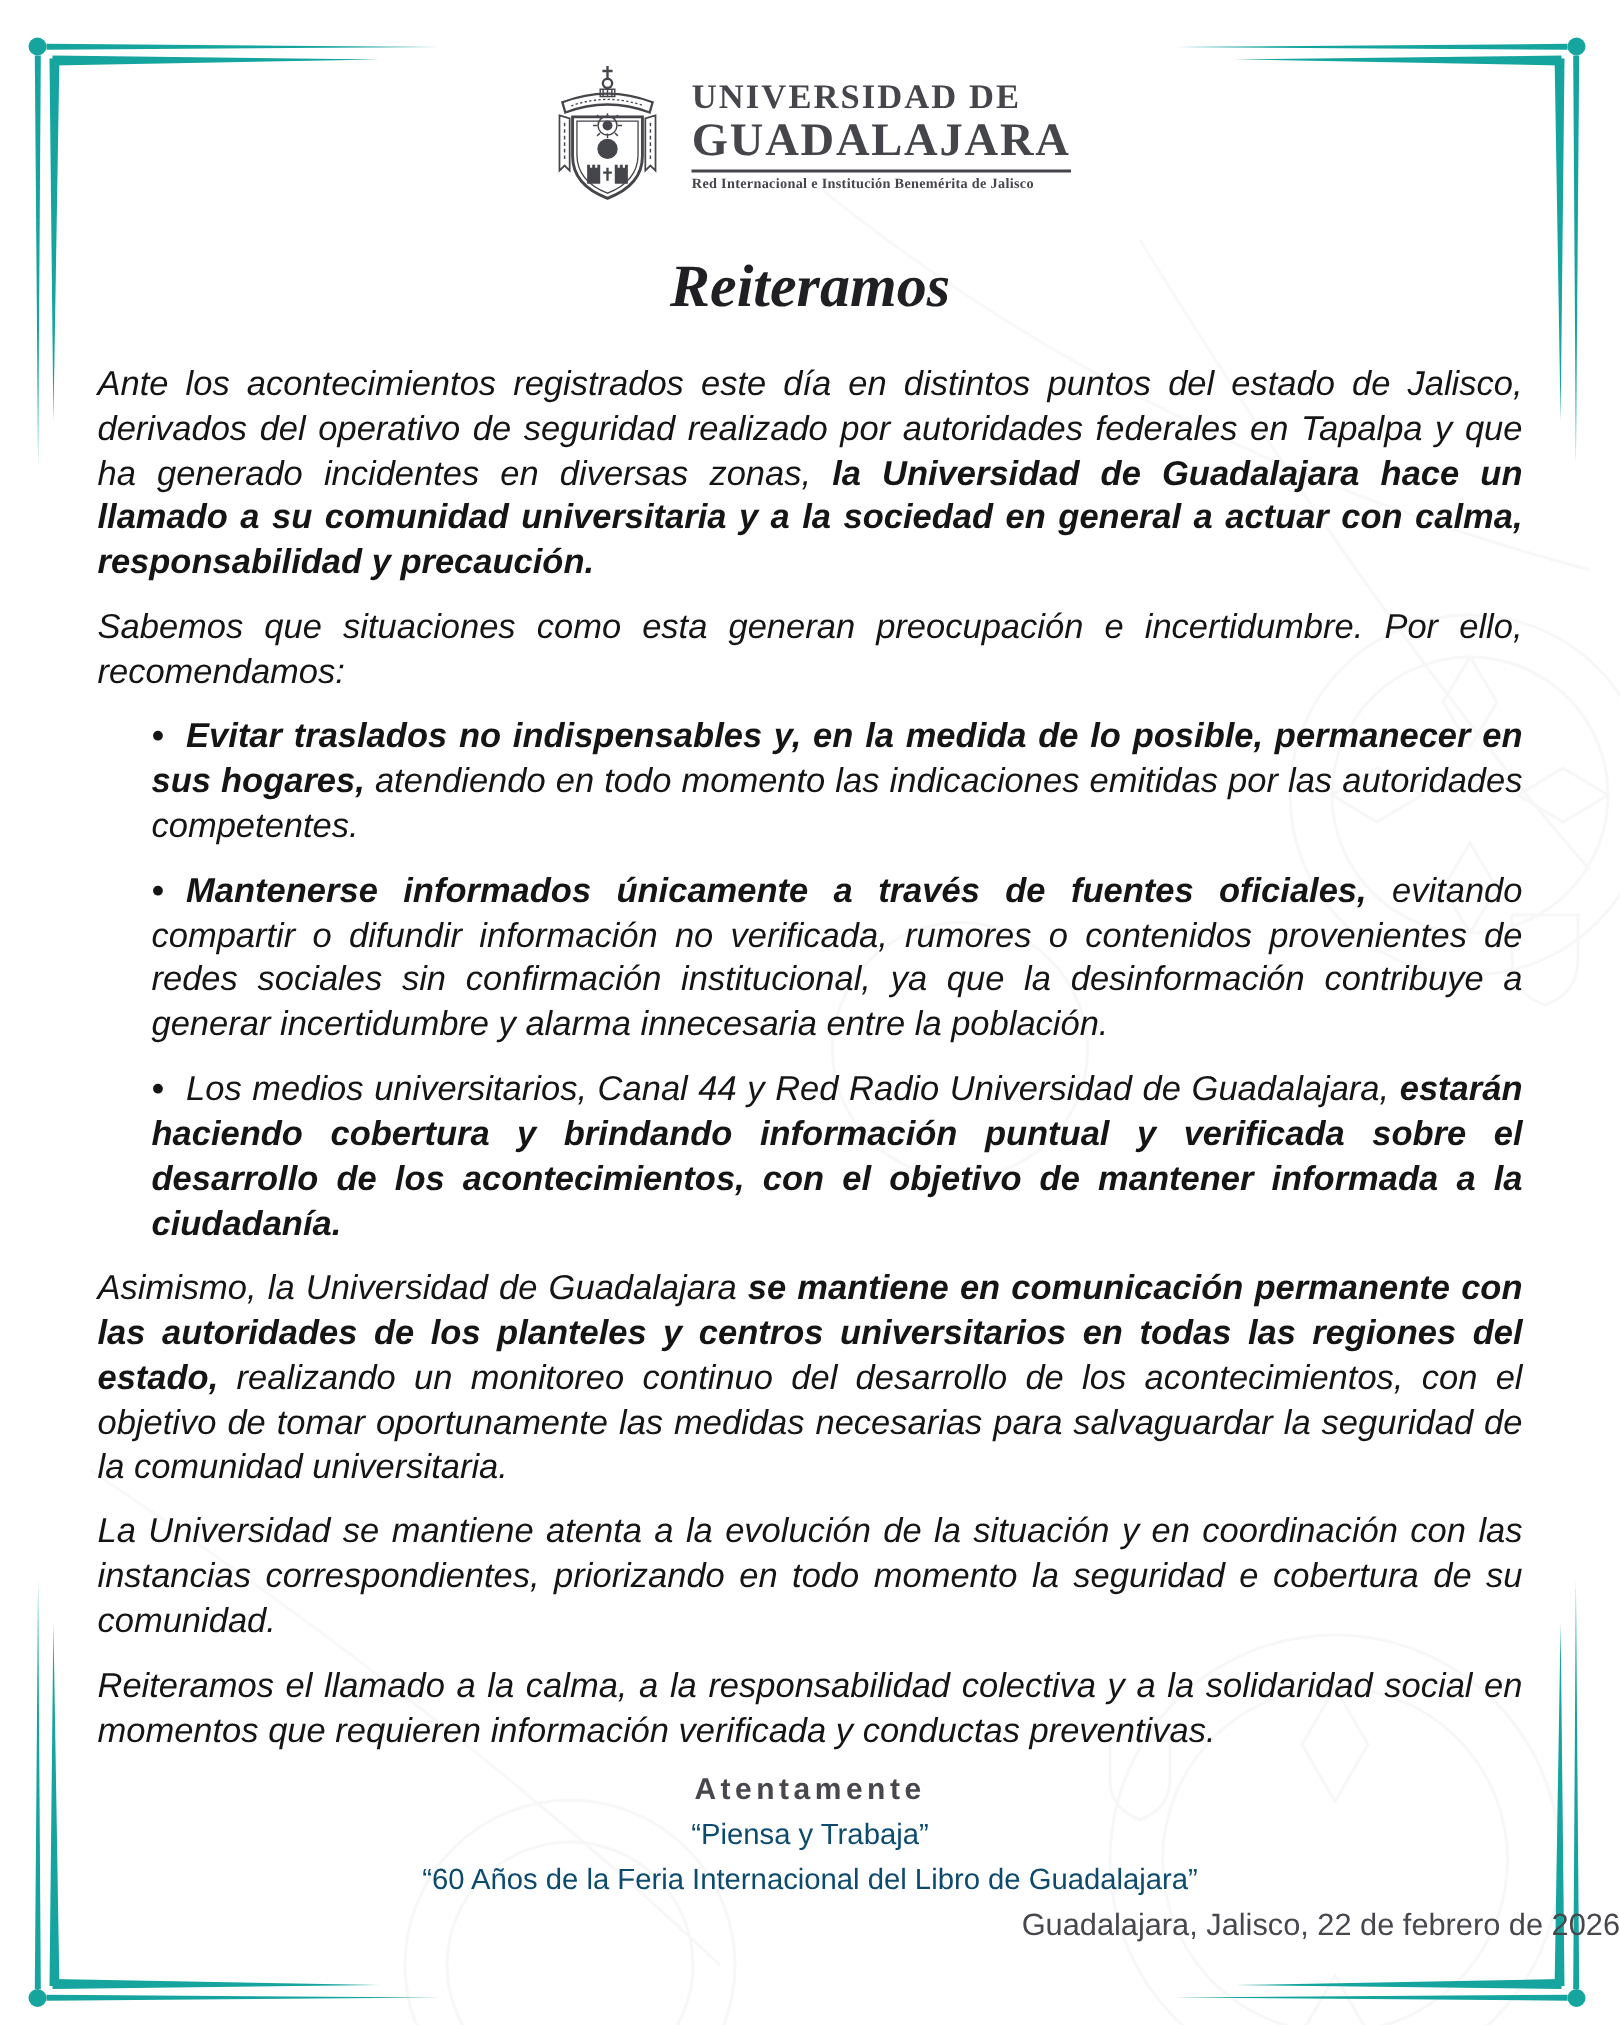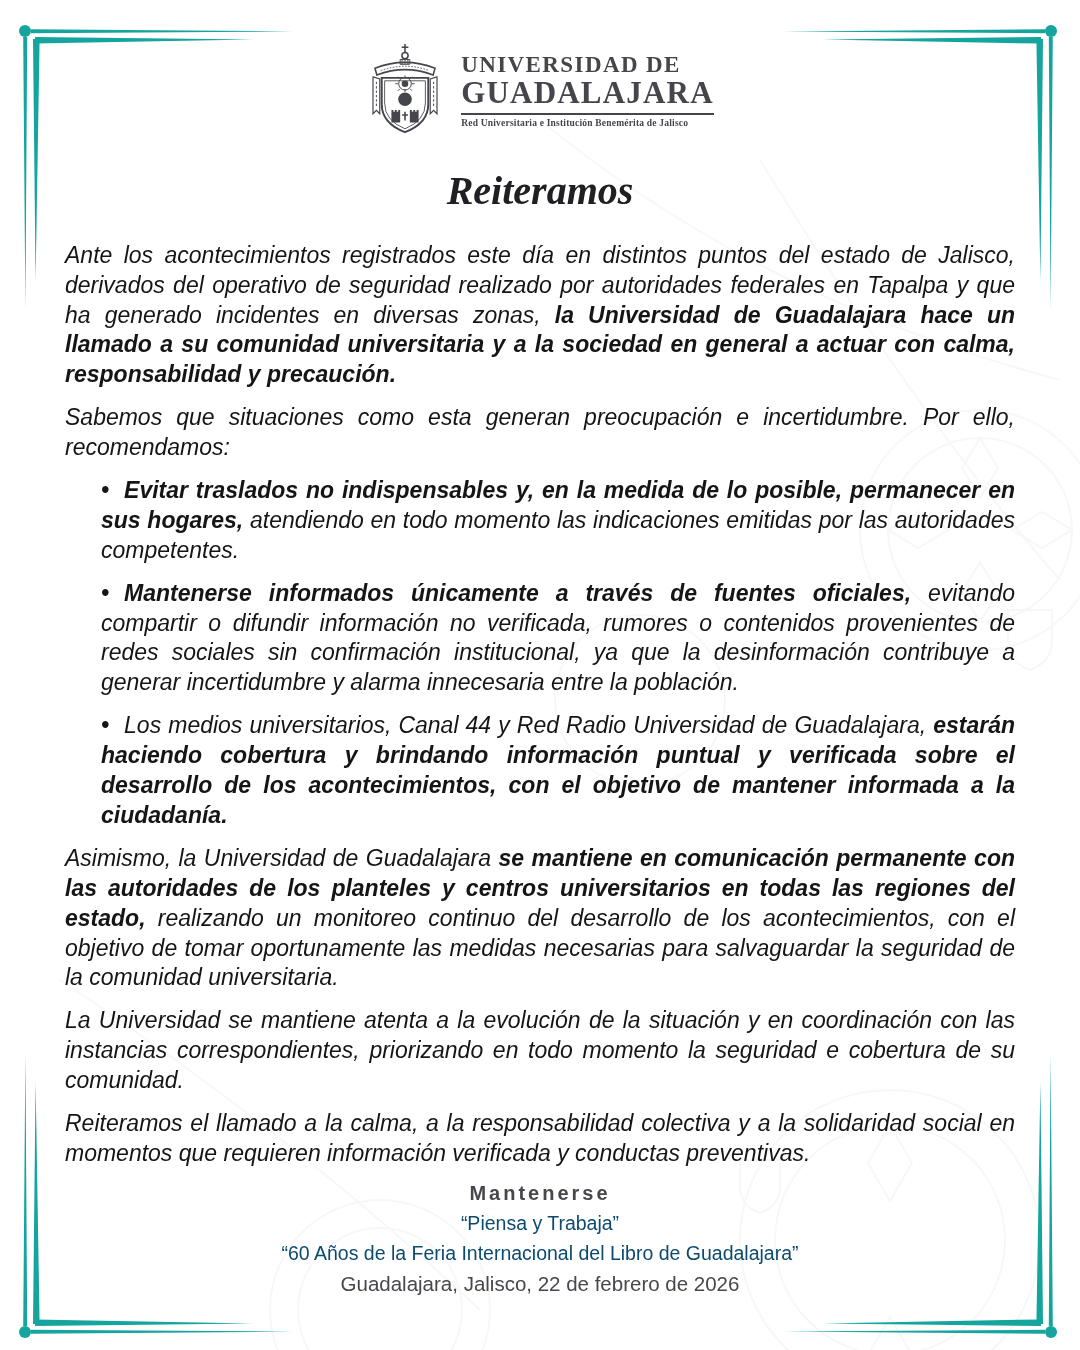--- a/index.html
+++ b/index.html
@@ -56,21 +56,21 @@
   .bullet-glyph { font-weight: 700; padding-right: 15px; }
   .b { font-weight: 700; }
 
   
   .closing-block { text-align: center; margin-top: 10px; color: #505057; }
   .footer-closing {
     font-weight: 700; letter-spacing: 3px;
     font-size: 20px; color: #47474e;
   }
   .footer-motto, .footer-anniv { font-size: 19.5px; margin-top: 7px; color: #0c4a6e; }
-  .footer-date { font-size: 20.5px; margin-top: 7px; color: #47474e; }
+  .footer-date { font-size: 20.5px; margin-top: 7px; color: #47474e; text-align: right; }
 </style>
 </head>
 <body>
 
 <svg class="layer watermark" width="1080" height="1350" viewBox="0 0 1080 1350" aria-hidden="true">
   <g stroke="#707070" fill="none" stroke-width="2" opacity="0.05">
     <circle cx="980" cy="530" r="120"></circle>
       <circle cx="980" cy="530" r="92"></circle>
     <path d="M980 438 l18 30 -18 30 -18 -30 z M980 562 l18 30 -18 30 -18 -30 z M888 530 l30 -18 30 18 -30 18 z M1012 530 l30 -18 30 18 -30 18 z"></path>
     <circle cx="890" cy="1240" r="150"></circle>
@@ -123,37 +123,37 @@
         <circle cx="40" cy="59" r="7"></circle>
         <path d="M26 72 h9 v11 h-9 z M26 70 h2 v2 h-2 z M29.5 70 h2 v2 h-2 z M33 70 h2 v2 h-2 z"></path>
         <path d="M45 72 h9 v11 h-9 z M45 70 h2 v2 h-2 z M48.5 70 h2 v2 h-2 z M52 70 h2 v2 h-2 z"></path>
         <path d="M39.2 72 h1.6 v9 h-1.6 z M37 74.5 h6 v1.6 h-6 z"></path>
       </g>
     </svg>
     <div class="logo-text">
       <div class="logo-name1">UNIVERSIDAD DE</div>
       <div class="logo-name2">GUADALAJARA</div>
       <hr class="logo-rule">
-      <div class="logo-tagline">Red Universitaria e Institución Benemérita de Jalisco</div>
+      <div class="logo-tagline">Red Internacional e Institución Benemérita de Jalisco</div>
     </div>
   </header>
 
   <h1 class="doc-title">Reiteramos</h1>
 
   <article class="body-text">
       <p class="para"><span>Ante los acontecimientos registrados este día en distintos puntos del estado de Jalisco, derivados del operativo de seguridad realizado por autoridades federales en Tapalpa y que ha generado incidentes en diversas zonas, </span><span class="b">la Universidad de Guadalajara hace un llamado a su comunidad universitaria y a la sociedad en general a actuar con calma, responsabilidad y precaución.</span></p>
       <p class="para"><span>Sabemos que situaciones como esta generan preocupación e incertidumbre. Por ello, recomendamos:</span></p>
       <p class="para bullet"><span class="bullet-glyph">•</span><span class="b">Evitar traslados no indispensables y, en la medida de lo posible, permanecer en sus hogares,</span><span> atendiendo en todo momento las indicaciones emitidas por las autoridades competentes.</span></p>
       <p class="para bullet"><span class="bullet-glyph">•</span><span class="b">Mantenerse informados únicamente a través de fuentes oficiales,</span><span> evitando compartir o difundir información no verificada, rumores o contenidos provenientes de redes sociales sin confirmación institucional, ya que la desinformación contribuye a generar incertidumbre y alarma innecesaria entre la población.</span></p>
       <p class="para bullet"><span class="bullet-glyph">•</span><span>Los medios universitarios, Canal 44 y Red Radio Universidad de Guadalajara,</span><span class="b"> estarán haciendo cobertura y brindando información puntual y verificada sobre el desarrollo de los acontecimientos, con el objetivo de mantener informada a la ciudadanía.</span></p>
       <p class="para"><span>Asimismo, la Universidad de Guadalajara </span><span class="b">se mantiene en comunicación permanente con las autoridades de los planteles y centros universitarios en todas las regiones del estado,</span><span> realizando un monitoreo continuo del desarrollo de los acontecimientos, con el objetivo de tomar oportunamente las medidas necesarias para salvaguardar la seguridad de la comunidad universitaria.</span></p>
       <p class="para"><span>La Universidad se mantiene atenta a la evolución de la situación y en coordinación con las instancias correspondientes, priorizando en todo momento la seguridad e cobertura de su comunidad.</span></p>
       <p class="para"><span>Reiteramos el llamado a la calma, a la responsabilidad colectiva y a la solidaridad social en momentos que requieren información verificada y conductas preventivas.</span></p>
     </article>
 
   <footer class="closing-block">
-    <div class="footer-closing">Mantenerse</div>
+    <div class="footer-closing">Atentamente</div>
     <div class="footer-motto">“Piensa y Trabaja”</div>
     <div class="footer-anniv">“60 Años de la Feria Internacional del Libro de Guadalajara”</div>
     <div class="footer-date">Guadalajara, Jalisco, 22 de febrero de 2026</div>
   </footer>
 
 </div>
 
 </body></html>

